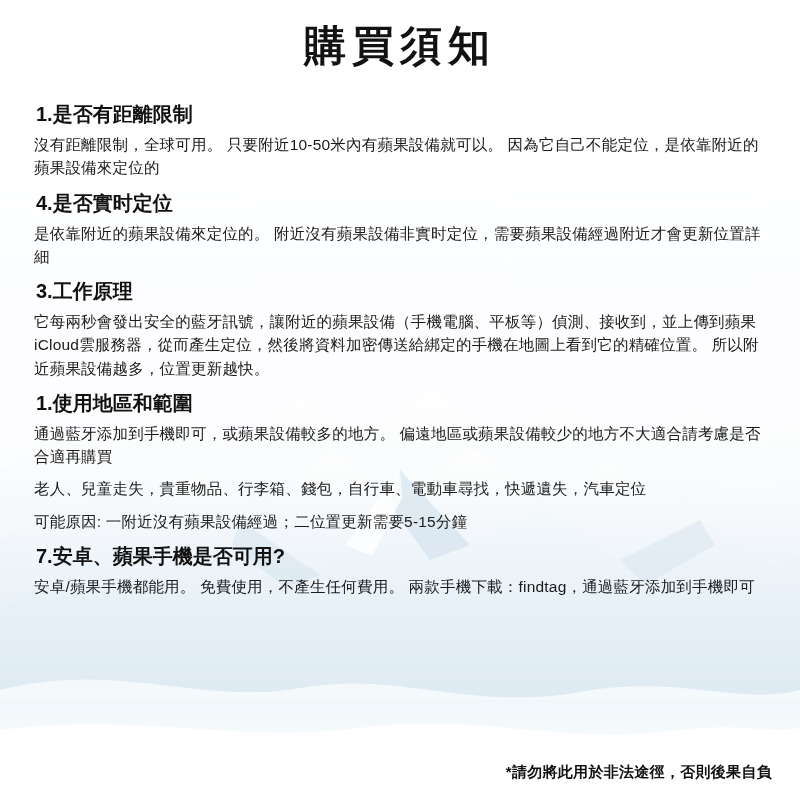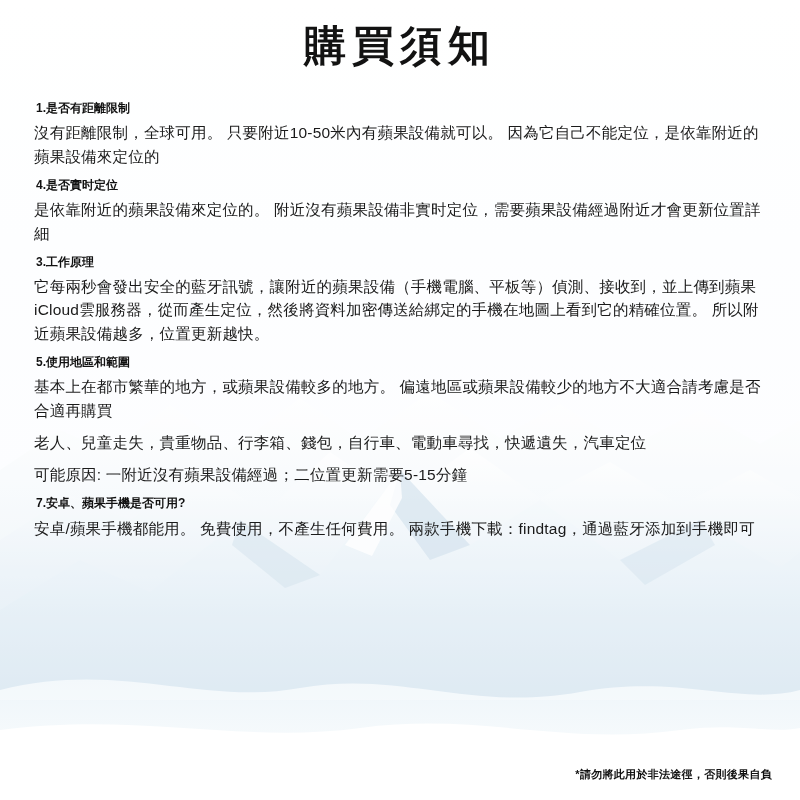--- a/index.html
+++ b/index.html
@@ -66,39 +66,39 @@
     position: absolute;
     top: 100px;
     left: 30px;
     width: 742px;
   }
 
   .qa {
     margin-bottom: 9px;
   }
   .qa-q {
-    font-size: 12px;
+    font-size: 20px;
     font-weight: bold;
     color: #111111;
     line-height: 1.45;
     margin: 0 0 1px 6px;
   }
   .qa-a {
     font-size: 15.5px;
     color: #1a1a1a;
     line-height: 1.5;
     margin: 4px;
     letter-spacing: 0.2px;
   }
 
   .footnote {
     position: absolute;
     right: 28px;
     bottom: 18px;
-    font-size: 11px;
+    font-size: 15px;
     color: #111111;
     font-weight: bold;
     letter-spacing: 0.3px;
   }
 </style>
 </head>
 <body>
 
 <div class="page">
 
@@ -170,22 +170,22 @@
         <p class="qa-q">4.是否實时定位</p>
         <p class="qa-a">是依靠附近的蘋果設備來定位的。 附近沒有蘋果設備非實时定位，需要蘋果設備經過附近才會更新位置詳細</p>
       </div>
 
       <div class="qa">
         <p class="qa-q">3.工作原理</p>
         <p class="qa-a">它每兩秒會發出安全的藍牙訊號，讓附近的蘋果設備（手機電腦、平板等）偵測、接收到，並上傳到蘋果iCloud雲服務器，從而產生定位，然後將資料加密傳送給綁定的手機在地圖上看到它的精確位置。 所以附近蘋果設備越多，位置更新越快。</p>
       </div>
 
       <div class="qa">
-        <p class="qa-q">5.使用地區和範圍</p>
-        <p class="qa-a">基本上在都市繁華的地方，或蘋果設備較多的地方。 偏遠地區或蘋果設備較少的地方不大適合請考慮是否合適再購買</p>
+        <p class="qa-q">1.使用地區和範圍</p>
+        <p class="qa-a">通過藍牙添加到手機即可，或蘋果設備較多的地方。 偏遠地區或蘋果設備較少的地方不大適合請考慮是否合適再購買</p>
       </div>
 
       <div class="qa">
         <p class="qa-a">老人、兒童走失，貴重物品、行李箱、錢包，自行車、電動車尋找，快遞遺失，汽車定位</p>
       </div>
 
       <div class="qa">
         <p class="qa-a">可能原因: 一附近沒有蘋果設備經過；二位置更新需要5-15分鐘</p>
       </div>
 

